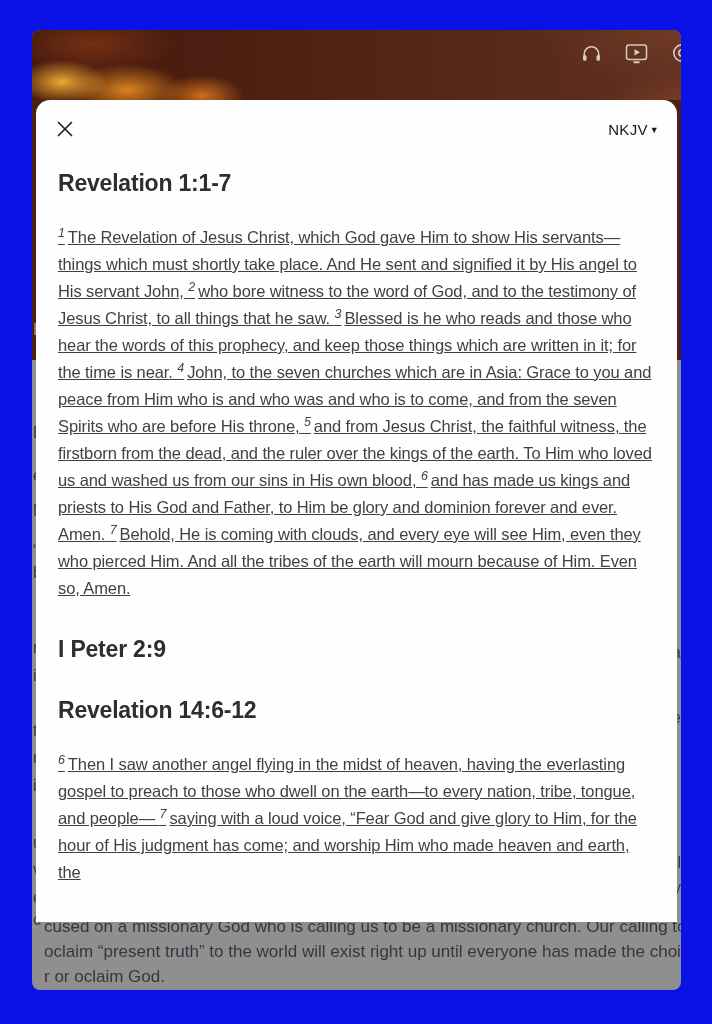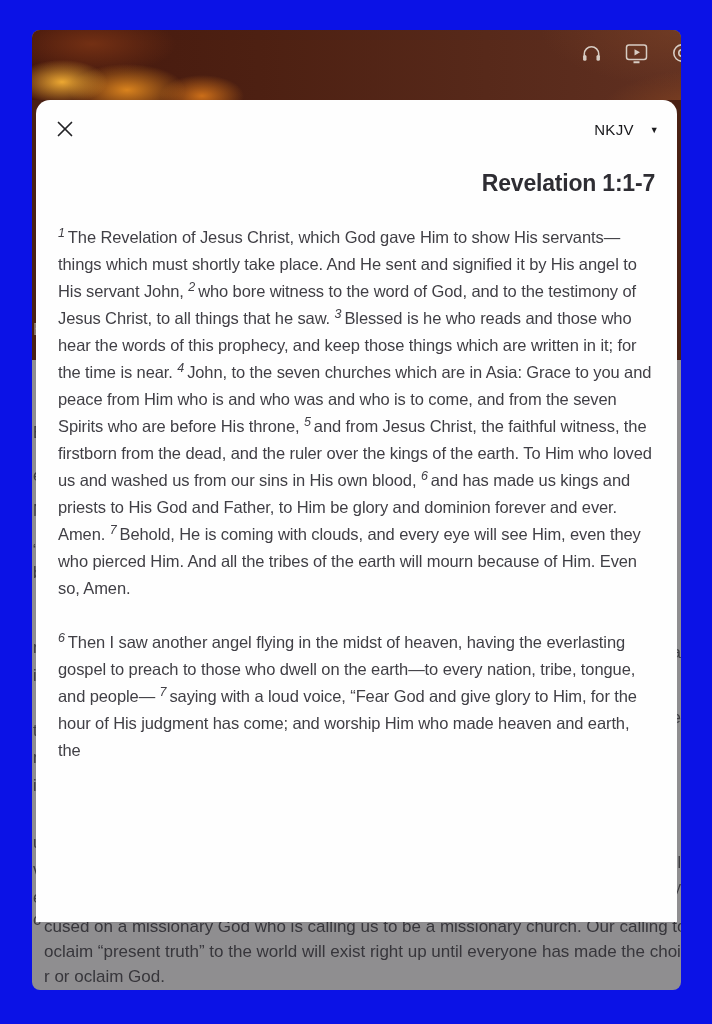--- a/index.html
+++ b/index.html
@@ -35,28 +35,28 @@
   .frag.right{right:0;}
   .frag.on-dark{color:#9b8d84;}
   .bottom-lines{position:absolute;left:12px;right:0;top:884px;z-index:1;
     font-size:17px;line-height:25px;color:#37363b;white-space:nowrap;overflow:hidden;}
 
   
   .sheet{position:absolute;left:4px;right:4px;top:70px;height:822px;z-index:2;
     background:#fefefe;border-radius:14px 14px 0 0;padding:14px 18px 0;overflow:hidden;}
   .sheet-header{display:flex;align-items:center;justify-content:space-between;height:30px;}
   .close-btn{background:none;border:none;padding:0;margin-left:2px;cursor:pointer;line-height:0;}
-  .version-btn{background:none;border:none;padding:0;cursor:pointer;display:flex;align-items:center;gap:16px;
+  .version-btn{background:none;border:none;padding:0;cursor:pointer;display:flex;align-items:center;gap:2px;
     font-family:inherit;font-size:15px;color:#17171a;letter-spacing:.3px;}
   .version-caret{font-size:9px;color:#1b1b1e;transform:translateY(1px);}
 
   .content{padding:0 4px;}
-  .content h2{font-size:23px;font-weight:bold;color:#2e2d33;margin:34px 0 27px;letter-spacing:-.2px;text-align:right;}
+  .content h2{font-size:23px;font-weight:bold;color:#2e2d33;margin:34px 0 27px;letter-spacing:-.2px;}
   .content h2:first-child{margin-top:26px;}
-  .content p{font-size:16.5px;line-height:27px;color:#403f45;margin:16px 0 27px;letter-spacing:-.1px;}
+  .content p{font-size:16.5px;line-height:27px;color:#403f45;margin:16px 0 27px;letter-spacing:-.1px;text-decoration:underline;}
   .vnum{font-style:italic;font-size:12.5px;vertical-align:super;line-height:0;margin-right:3px;color:#403f45;}
 </style>
 </head>
 <body>
 
 <div class="stage">
   <div class="viewport">
 
     <div class="hero">
       <div class="hero-icons">
@@ -122,18 +122,20 @@
           </svg>
         </button>
         <button class="version-btn">
           <span>NKJV</span>
           <span class="version-caret">▼</span>
         </button>
       </div>
       <div class="content" id="sections">
           <h2>Revelation 1:1-7</h2>
           <p><i class="vnum">1</i>The Revelation of Jesus Christ, which God gave Him to show His servants—things which must shortly take place. And He sent and signified it by His angel to His servant John, <i class="vnum">2</i>who bore witness to the word of God, and to the testimony of Jesus Christ, to all things that he saw. <i class="vnum">3</i>Blessed is he who reads and those who hear the words of this prophecy, and keep those things which are written in it; for the time is near. <i class="vnum">4</i>John, to the seven churches which are in Asia: Grace to you and peace from Him who is and who was and who is to come, and from the seven Spirits who are before His throne, <i class="vnum">5</i>and from Jesus Christ, the faithful witness, the firstborn from the dead, and the ruler over the kings of the earth. To Him who loved us and washed us from our sins in His own blood, <i class="vnum">6</i>and has made us kings and priests to His God and Father, to Him be glory and dominion forever and ever. Amen. <i class="vnum">7</i>Behold, He is coming with clouds, and every eye will see Him, even they who pierced Him. And all the tribes of the earth will mourn because of Him. Even so, Amen.</p>
+          <h2>I Peter 2:9</h2>
+          <h2>Revelation 14:6-12</h2>
           <p><i class="vnum">6</i>Then I saw another angel flying in the midst of heaven, having the everlasting gospel to preach to those who dwell on the earth—to every nation, tribe, tongue, and people— <i class="vnum">7</i>saying with a loud voice, “Fear God and give glory to Him, for the hour of His judgment has come; and worship Him who made heaven and earth, the</p>
         </div>
     </div>
 
   </div>
 </div>
 
 </body></html>

